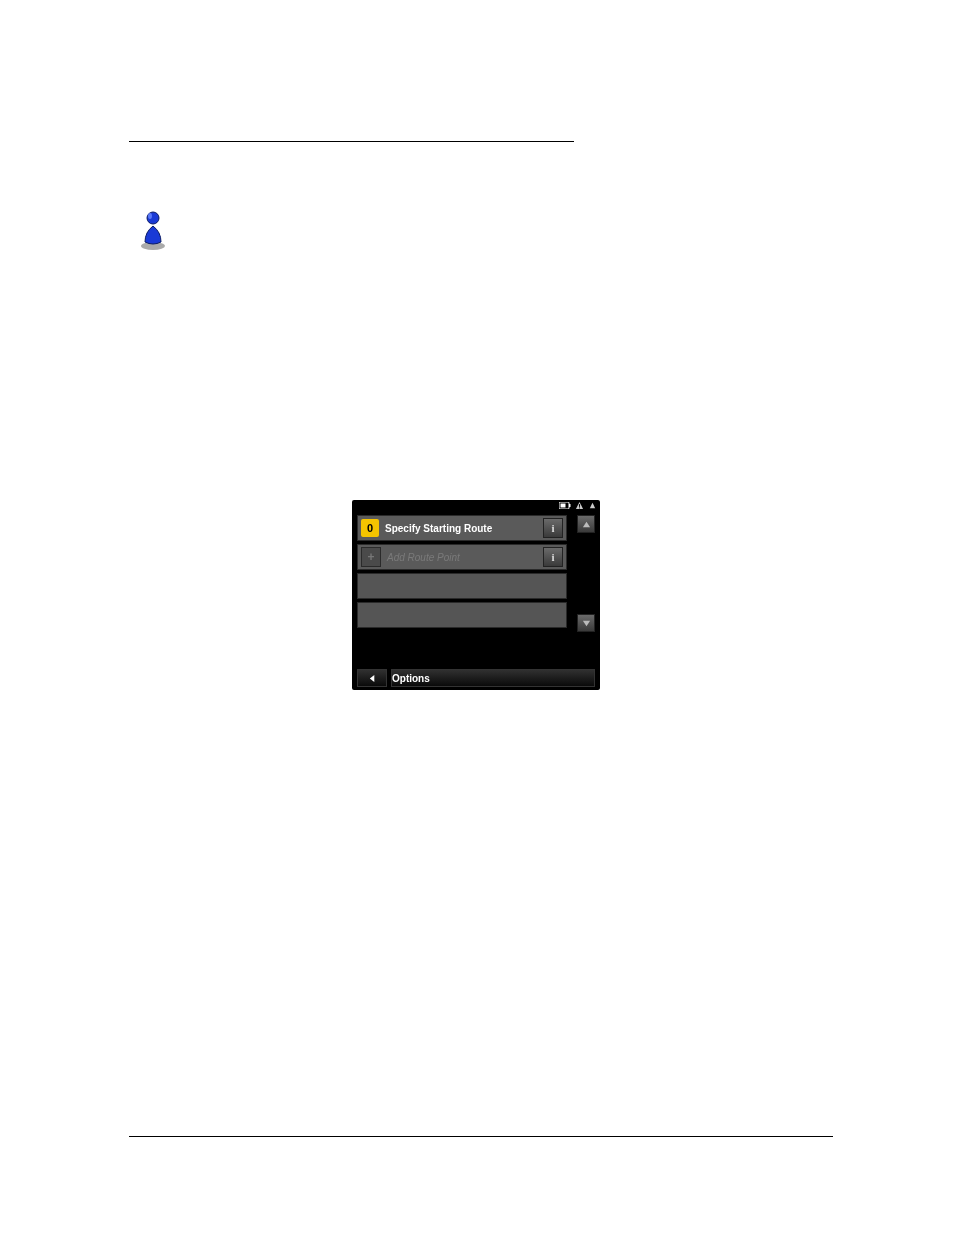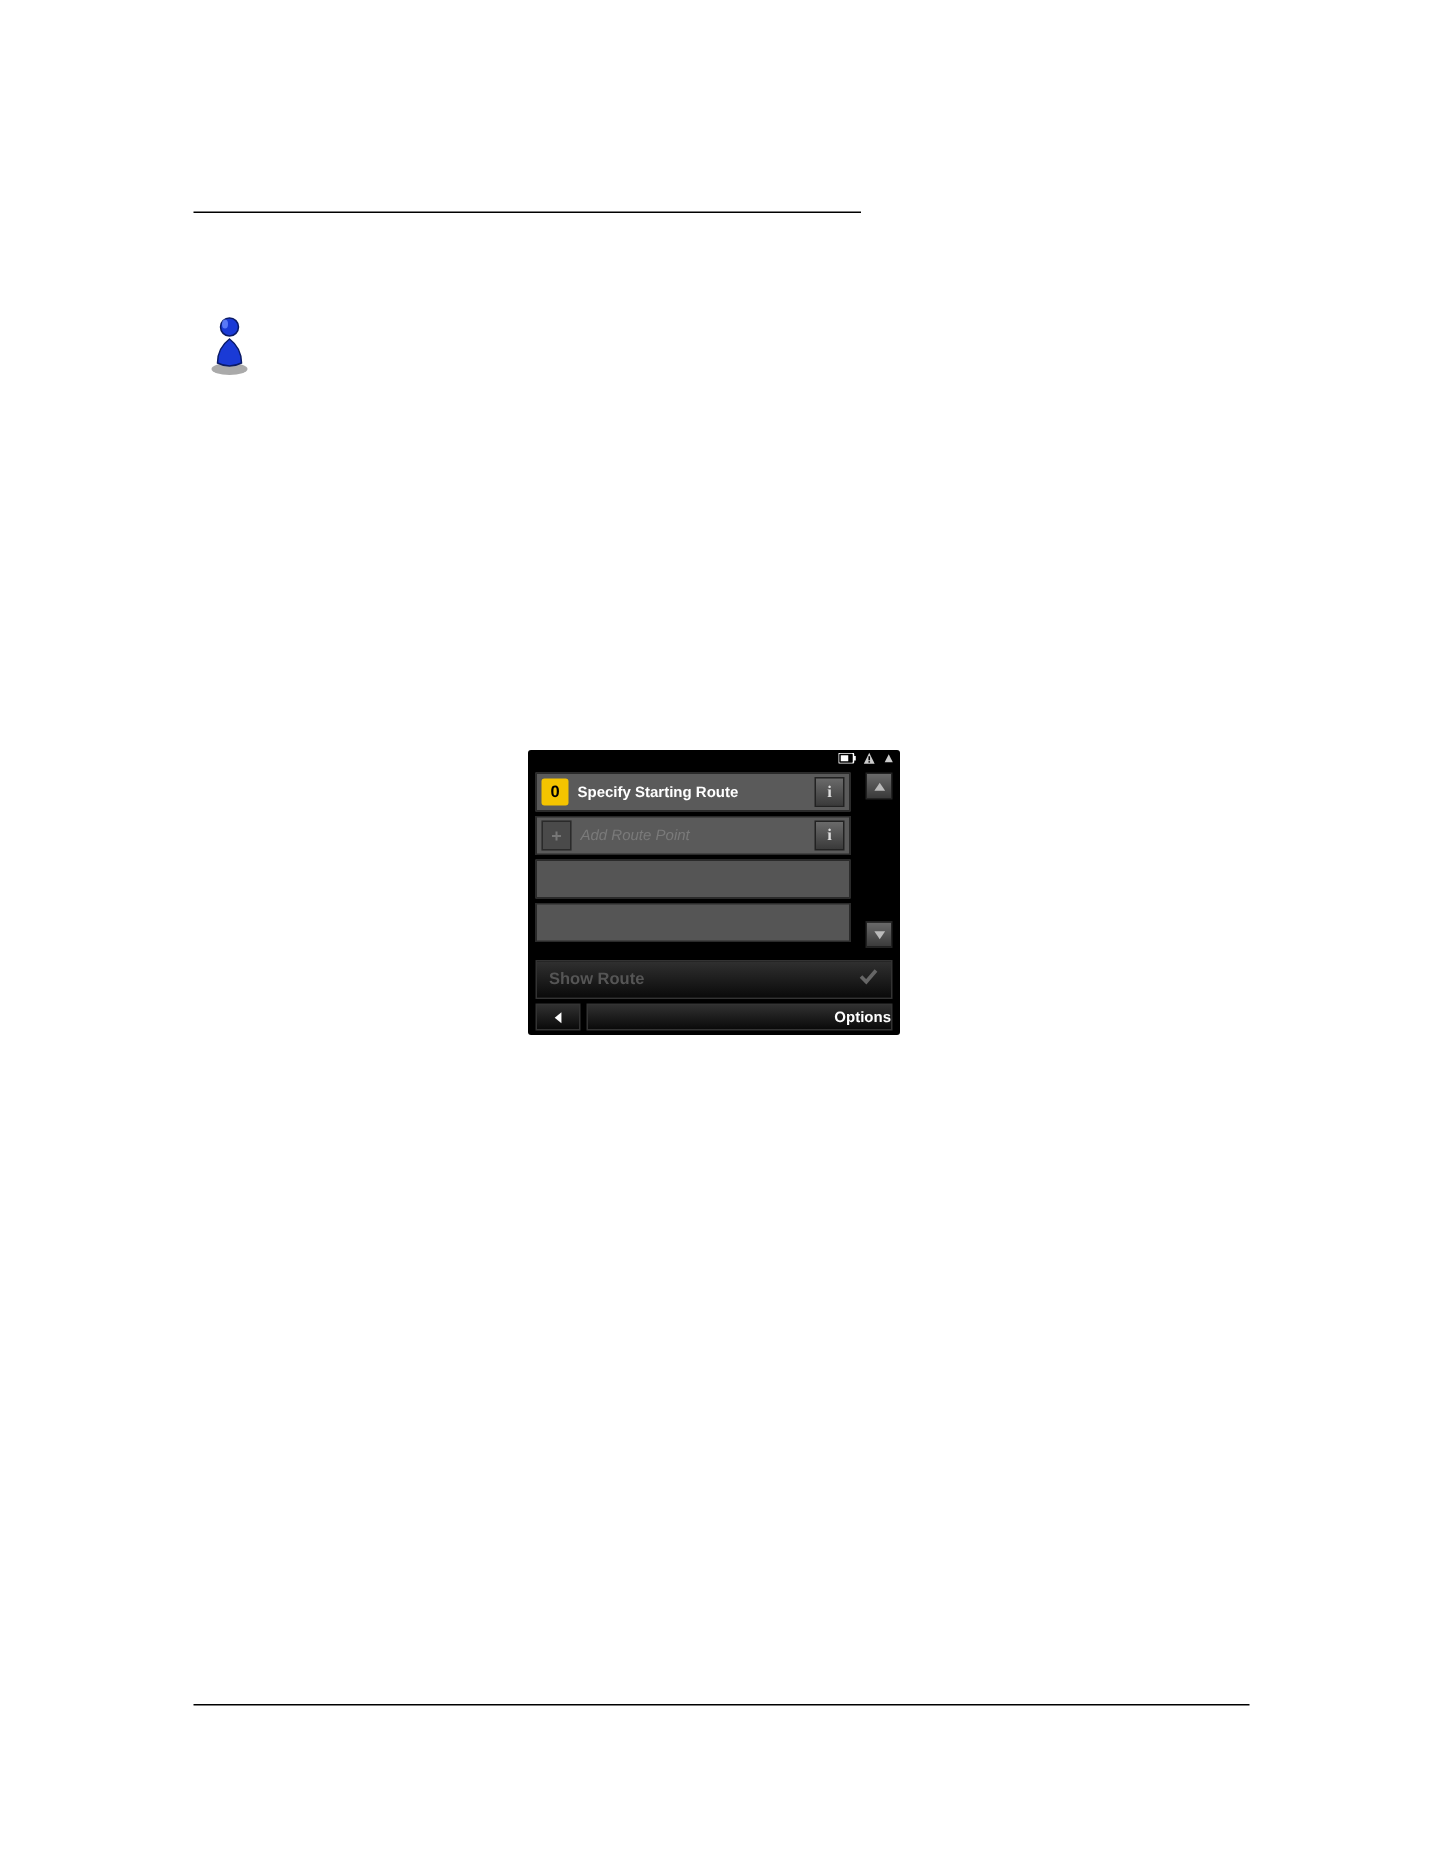--- a/index.html
+++ b/index.html
@@ -28,21 +28,21 @@
   .scroll-col{position:absolute;right:5px;top:15px;width:18px;display:flex;flex-direction:column;justify-content:space-between;height:117px;}
   .scroll-btn{width:18px;height:18px;background:linear-gradient(#6a6a6a,#3a3a3a);border:1px solid #222;display:flex;align-items:center;justify-content:center;box-sizing:border-box;}
   .scroll-btn svg{width:9px;height:9px;}
 
   .show-route{position:absolute;left:5px;right:5px;top:140px;height:26px;background:linear-gradient(#303030,#0a0a0a);border:1px solid #333;display:flex;align-items:center;justify-content:space-between;padding:0 8px;box-sizing:border-box;}
   .show-route .txt{color:#555;font-weight:bold;font-size:11px;}
   .show-route .chk{color:#666;}
 
   .bottombar{position:absolute;left:5px;right:5px;bottom:3px;height:18px;display:flex;gap:4px;}
   .back-btn{width:30px;height:18px;background:linear-gradient(#303030,#0a0a0a);border:1px solid #333;display:flex;align-items:center;justify-content:center;box-sizing:border-box;}
-  .options-btn{flex:1;height:18px;background:linear-gradient(#303030,#0a0a0a);border:1px solid #333;display:flex;align-items:center;justify-content:flex-end;color:#fff;font-size:10px;font-weight:bold;box-sizing:border-box;}
+  .options-btn{flex:1;height:18px;background:linear-gradient(#303030,#0a0a0a);border:1px solid #333;display:flex;align-items:center;justify-content:flex-start;color:#fff;font-size:10px;font-weight:bold;box-sizing:border-box;}
 </style>
 </head>
 <body>
 
 <div class="page">
   <div class="rule-top"></div>
 
   <div class="pawn">
     <svg viewBox="0 0 34 42" width="34" height="42">
       <ellipse cx="17" cy="38" rx="12" ry="4" fill="#2a2a2a" opacity="0.4"></ellipse>
@@ -98,28 +98,20 @@
             <path d="M5 2 L9 8 L1 8 Z" fill="#bbb"></path>
           </svg>
       </div>
       <div class="scroll-btn">
         <svg viewBox="0 0 10 10">
             <path d="M1 2 L9 2 L5 8 Z" fill="#bbb"></path>
           </svg>
       </div>
     </div>
 
-    <div class="show-route">
-      <span class="txt">Show Route</span>
-      <span class="chk">
-        <svg width="14" height="12" viewBox="0 0 14 12">
-            <path d="M2 6 L5.5 9.5 L12 2" fill="none" stroke="#666" stroke-width="2.4"></path>
-          </svg>
-      </span>
-    </div>
 
     <div class="bottombar">
       <div class="back-btn">
         <svg width="9" height="9" viewBox="0 0 10 10">
             <path d="M7 1 L2 5 L7 9 Z" fill="#fff"></path>
           </svg>
       </div>
       <div class="options-btn">
         <span>Options</span>
       </div>

